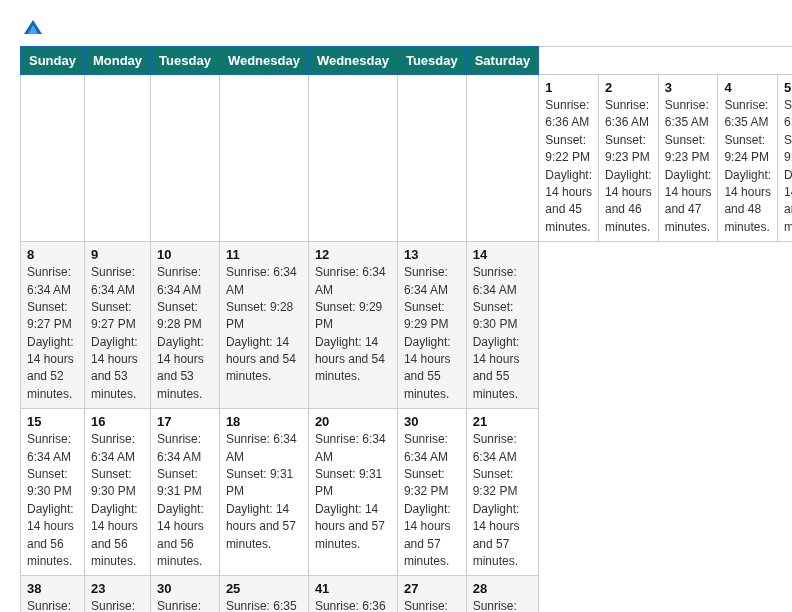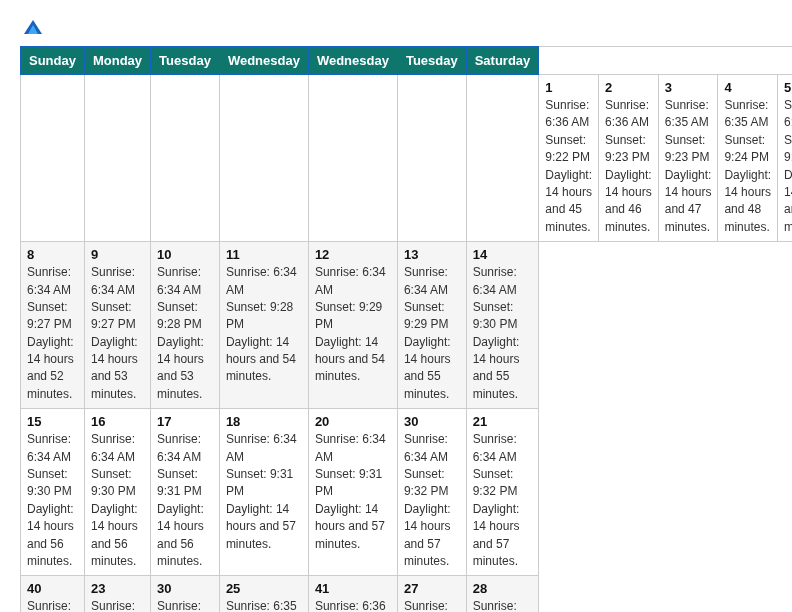--- a/index.html
+++ b/index.html
@@ -218,21 +218,21 @@
           <span class="day-number">30</span>
           <div class="day-info">Sunrise: 6:34 AM<br>Sunset: 9:32 PM<br>Daylight: 14 hours and 57 minutes.</div>
         </td>
         <td>
           <span class="day-number">21</span>
           <div class="day-info">Sunrise: 6:34 AM<br>Sunset: 9:32 PM<br>Daylight: 14 hours and 57 minutes.</div>
         </td>
       </tr>
       <tr>
         <td>
-          <span class="day-number">40</span>
+          <span class="day-number">38</span>
           <div class="day-info">Sunrise: 6:35 AM<br>Sunset: 9:32 PM<br>Daylight: 14 hours and 57 minutes.</div>
         </td>
         <td>
           <span class="day-number">23</span>
           <div class="day-info">Sunrise: 6:35 AM<br>Sunset: 9:32 PM<br>Daylight: 14 hours and 57 minutes.</div>
         </td>
         <td>
           <span class="day-number">30</span>
           <div class="day-info">Sunrise: 6:35 AM<br>Sunset: 9:32 PM<br>Daylight: 14 hours and 57 minutes.</div>
         </td>

